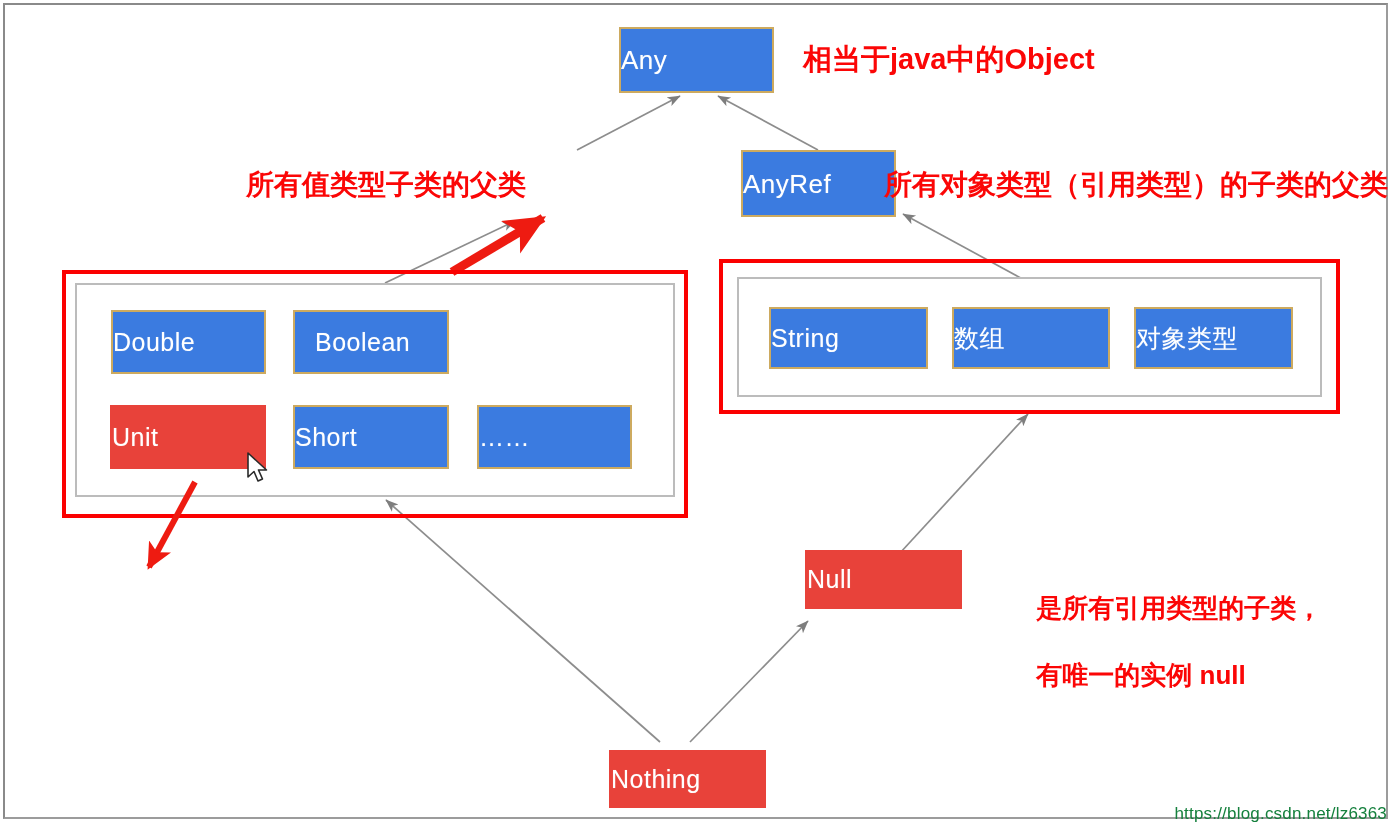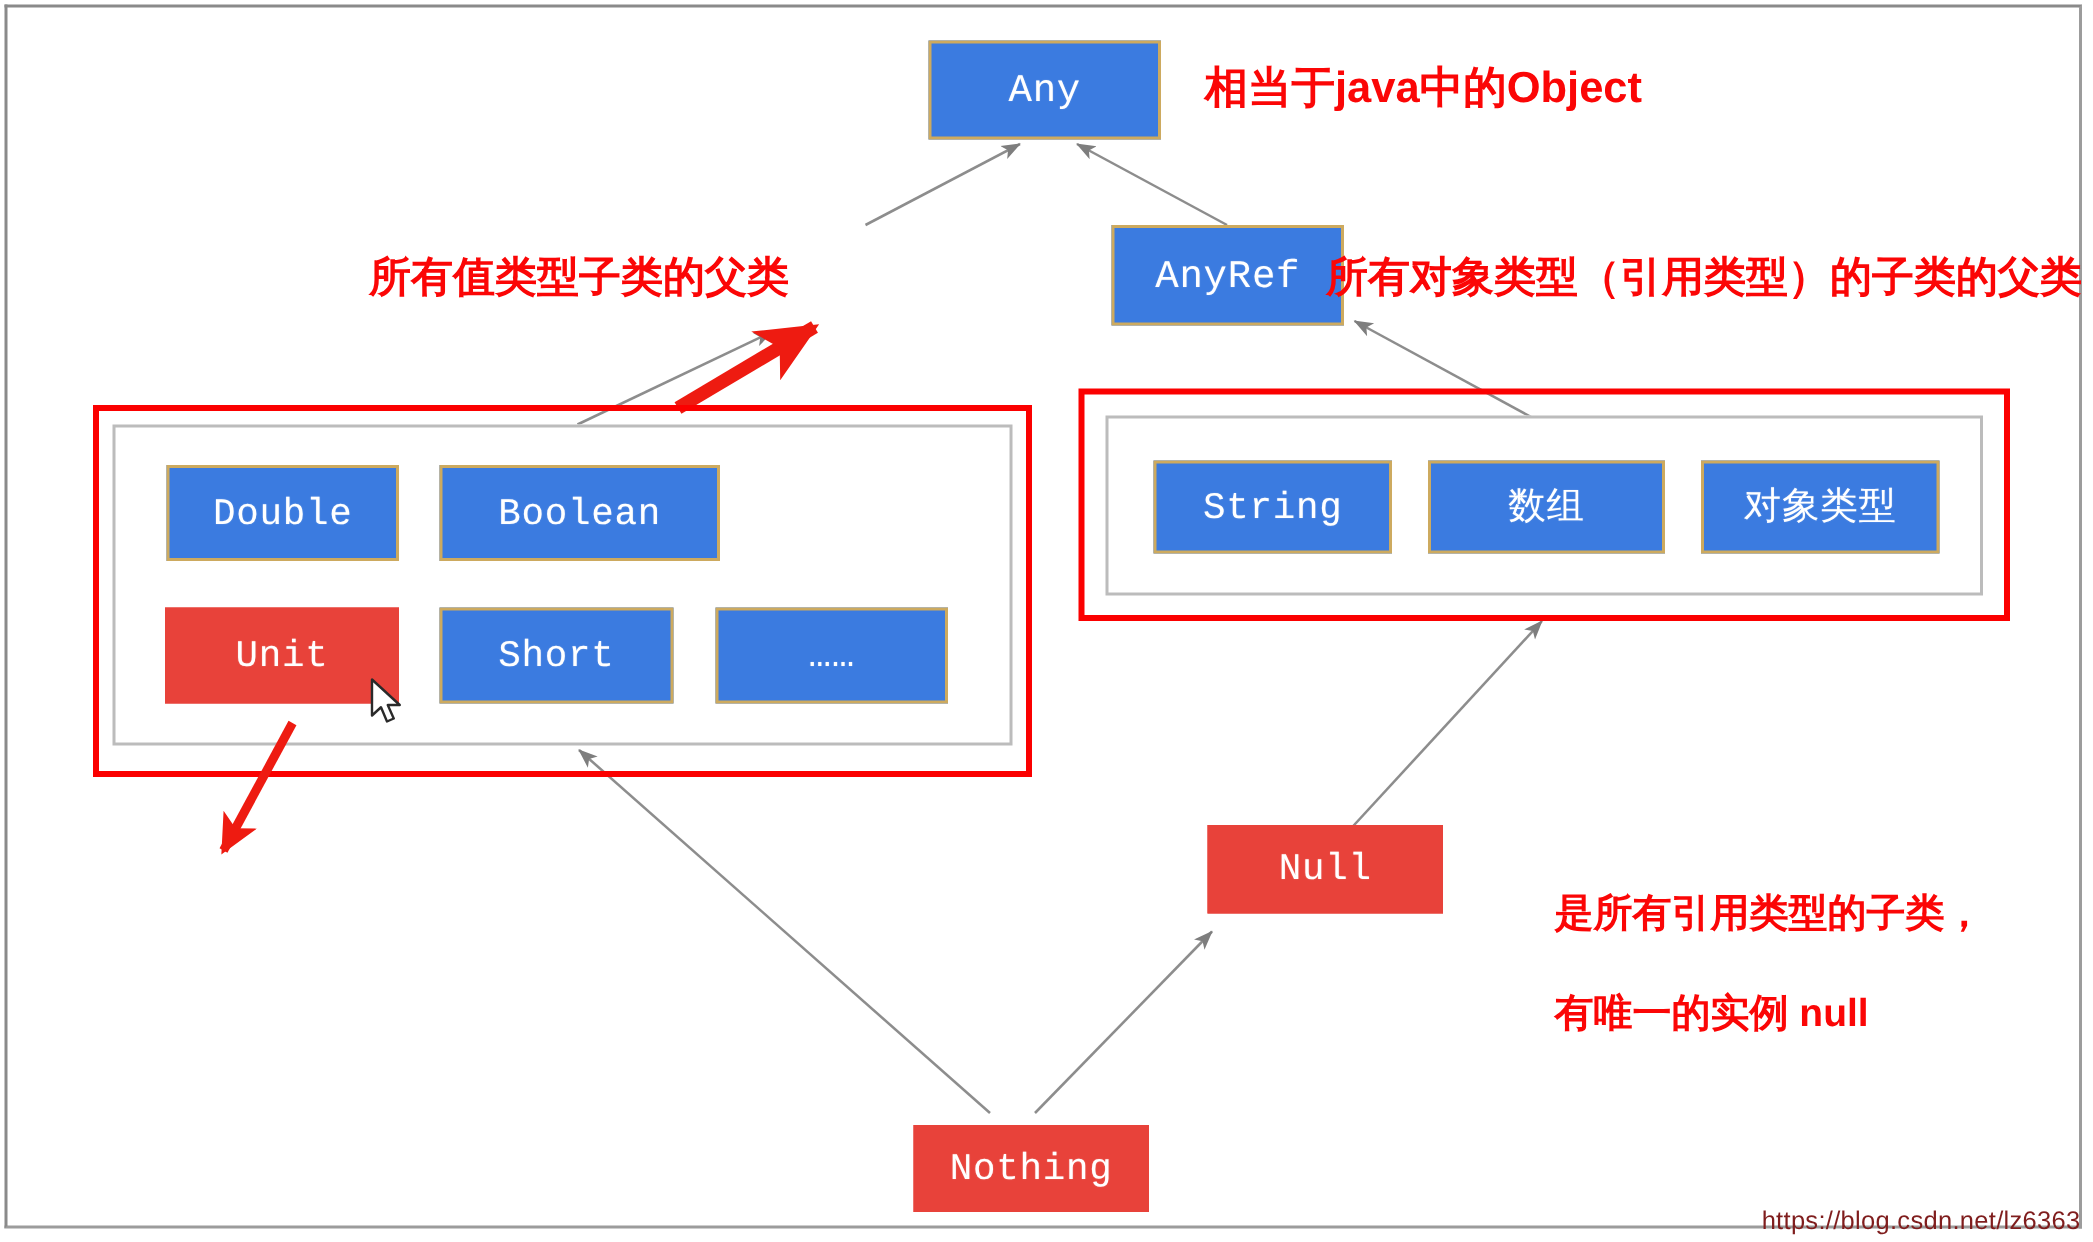--- a/index.html
+++ b/index.html
@@ -41,26 +41,25 @@
     height: 828px;
     pointer-events: none;
   }
 
   
   .node {
     position: absolute;
     box-sizing: border-box;
     display: flex;
     align-items: center;
-    justify-content: center;
+    justify-content: flex-start;
     color: #ffffff;
     letter-spacing: 0.5px;
     text-shadow: 0 0 1px rgba(255,255,255,0.35);
     user-select: none;
-    font-family: Liberation Mono, monospace;
   }
   .node.blue {
     background: #3b7be0;
     border: 2px solid #cdaa5f;
   }
   .node.red {
     background: #e8423a;
     border: 2px solid #e8423a;
   }
   .node .lbl { display: block; line-height: 1; }
@@ -87,21 +86,21 @@
     line-height: 1.30;
     white-space: pre;
     user-select: none;
   }
 
   
   #watermark {
     position: absolute;
     right: 8px;
     bottom: 4px;
-    color: #7f1d1d;
+    color: #15803d;
     font-size: 17px;
     letter-spacing: 0.2px;
     white-space: nowrap;
     user-select: none;
   }
 
   
   #cursor { position: absolute; pointer-events: none; }
 </style>
 </head>
@@ -150,21 +149,21 @@
       <span class="lbl">AnyRef</span>
     </div>
     <div class="note" style="left:884px; top:167px; font-size:28px;">所有对象类型（引用类型）的子类的父类</div>
 
     <div class="redframe" style="left:62px; top:270px; width:626px; height:248px;"></div>
     <div class="greyframe" style="left:75px; top:283px; width:600px; height:214px;"></div>
 
     <div class="node blue" style="left:111px; top:310px; width:155px; height:64px; font-size:25px;">
       <span class="lbl">Double</span>
     </div>
-    <div class="node blue" style="left:293px; top:310px; width:187px; height:64px; font-size:25px;">
+    <div class="node blue" style="left:293px; top:310px; width:156px; height:64px; font-size:25px;padding-left:20px;">
       <span class="lbl">Boolean</span>
     </div>
 
     <div class="node red" style="left:110px; top:405px; width:156px; height:64px; font-size:25px;">
       <span class="lbl">Unit</span>
     </div>
     <div class="node blue" style="left:293px; top:405px; width:156px; height:64px; font-size:25px;">
       <span class="lbl">Short</span>
     </div>
     <div class="node blue" style="left:477px; top:405px; width:155px; height:64px; font-size:25px;">

